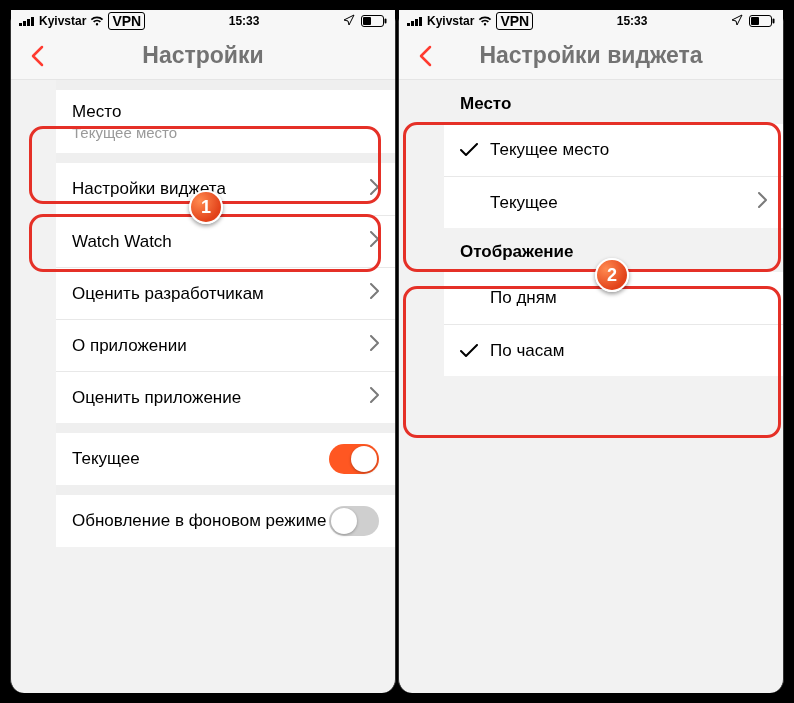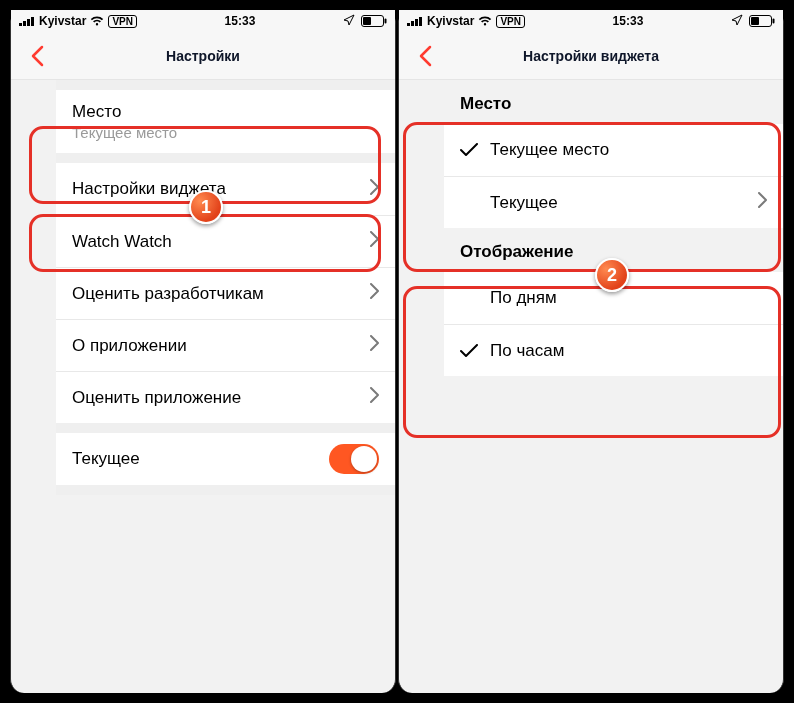--- a/index.html
+++ b/index.html
@@ -25,35 +25,35 @@
   .status-bar {
     height: 22px;
     display: flex; align-items: center; justify-content: space-between;
     padding: 0 8px;
     font-size: 12px; font-weight: 600; color: #000;
     background: #f7f7f7;
   }
   .status-left { display:flex; align-items:center; gap:4px; }
   .status-right { display:flex; align-items:center; gap:6px; }
   .signal svg, .wifi svg { display:block; }
-  .vpn-badge { border:1px solid #000; border-radius:3px; font-size:10px; padding:0 3px; font-weight:700; }
+  .vpn-badge { border:1px solid #000; border-radius:3px; font-size:14px; padding:0 3px; font-weight:700; }
   .battery { display:flex; align-items:center; }
   .nav-header {
     height: 48px;
     display:flex; align-items:center; justify-content:center;
     position:relative;
     background:#f7f7f7;
     border-bottom:1px solid #e5e5e5;
   }
   .back-btn {
     position:absolute; left:6px; top:0; bottom:0;
     width:40px; display:flex; align-items:center; justify-content:center;
     color:#ff3b30;
   }
-  .nav-title { font-size:14px; font-weight:600; color:#0f172a; }
+  .nav-title { font-size:23px; font-weight:600; color:#737373; }
   .content { flex:1; overflow:hidden;margin-left:45px; }
   .section-header {
     font-size:17px; font-weight:600; color:#000;
     padding: 14px 16px 10px;
   }
   .group { background:#fff; }
   .row {
     min-height:52px;
     display:flex; align-items:center;
     padding: 0 16px;
@@ -194,20 +194,28 @@
     <div class="spacer"></div>
     <div class="group">
       <div class="row">
         <span class="label">Текущее</span>
         <span class="toggle on">
             <span class="knob"></span>
           </span>
       </div>
     </div>
     <div class="spacer"></div>
+    <div class="group">
+      <div class="row">
+        <span class="label">Обновление в фоновом режиме</span>
+        <span class="toggle off">
+            <span class="knob"></span>
+          </span>
+      </div>
+    </div>
   </div>
 
   <div class="highlight-box" style="left:18px; top:116px; width:352px; height:78px;"></div>
   <div class="highlight-box" style="left:18px; top:204px; width:352px; height:58px;"></div>
   <div class="step-badge" style="left:178px; top:180px;">1</div>
 </div>
 
 <div class="screen">
   <div class="status-bar">
     <div class="status-left">

